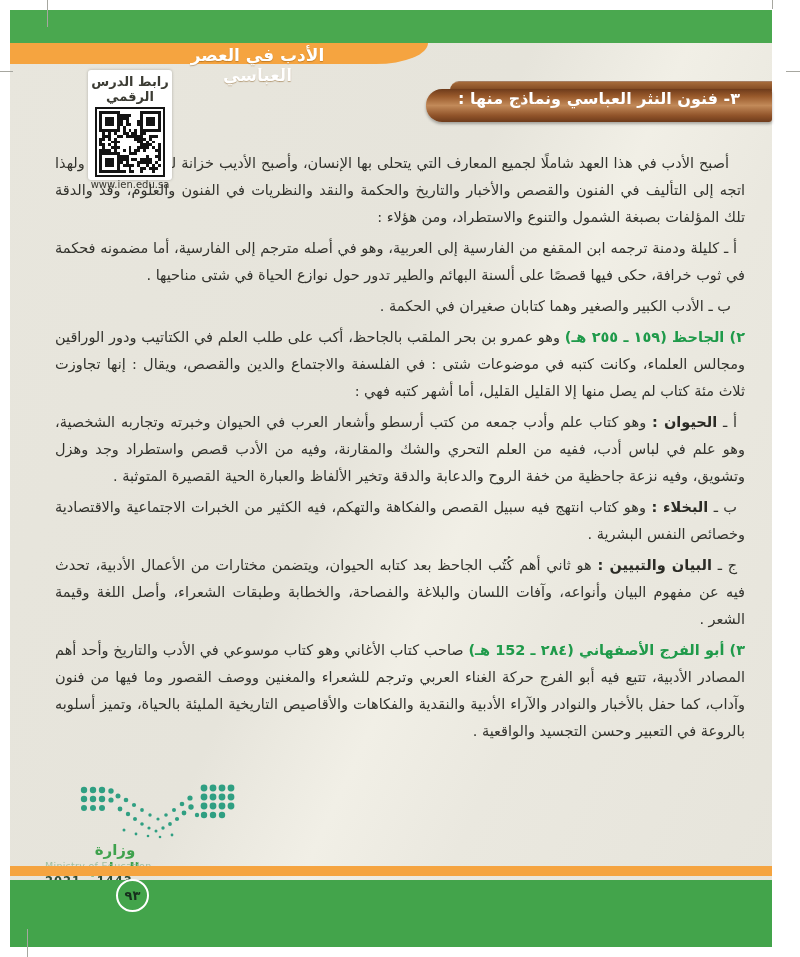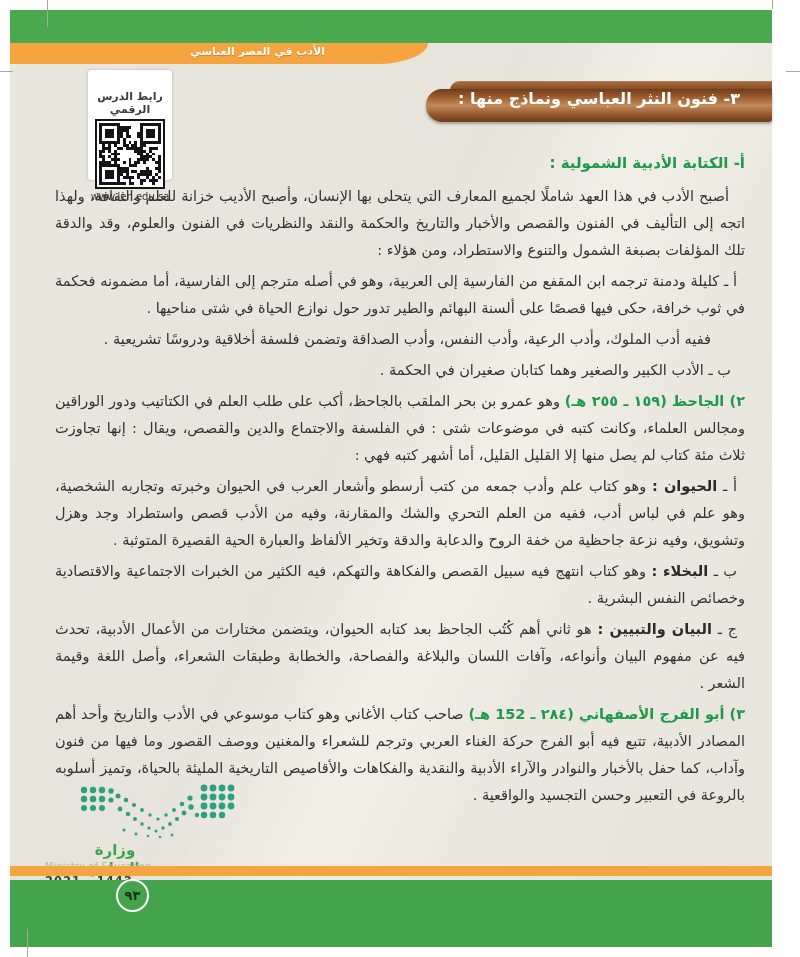--- a/index.html
+++ b/index.html
@@ -13,29 +13,29 @@
     background:linear-gradient(115deg,#e8e6dd 0%,#e6e4db 45%,#f1efe6 58%,#eae8df 70%,#e6e4db 100%);
   }
   
   .band-top{position:absolute;top:0;left:0;right:0;height:33px;background:#4aa84f;}
   .band-orange{
     position:absolute;top:33px;left:0;width:418px;height:21px;background:#f5a440;
     border-bottom-right-radius:52px 21px;
   }
   .unit-tab-label{
     position:absolute;top:35px;left:155px;width:185px;height:18px;
-    color:#fff;font-weight:bold;font-size:11px;text-align:center;direction:rtl;
+    color:#fff;font-weight:bold;font-size:17px;text-align:center;direction:rtl;
     text-shadow:0 1px 1px rgba(120,70,0,.4);
   }
   
   .qr-card{
     position:absolute;top:60px;left:78px;width:84px;height:110px;background:#fff;
     border-radius:3px;box-shadow:0 0 3px rgba(0,0,0,.25);text-align:center;z-index:2;
   }
-  .qr-label{font-size:11px;font-weight:bold;color:#3c3c34;direction:rtl;margin-top:20px;}
+  .qr-label{font-size:13px;font-weight:bold;color:#3c3c34;direction:rtl;margin-top:4px;}
   .qr-frame{width:62px;height:62px;margin:3px auto 2px;border:2px solid #141414;padding:2px;background:#fff;}
   .qr-grid{display:grid;grid-template-columns:repeat(21,1fr);grid-template-rows:repeat(21,1fr);width:100%;height:100%;}
   .qr-grid .m{background:#141414;}
   .qr-url{font-size:10px;color:#35352e;}
   
   .banner-strip{
     position:absolute;top:71px;right:0;width:322px;height:9px;
     background:linear-gradient(180deg,#a66b3a,#7c451f);
     border-top-left-radius:9px;border-top:1px solid rgba(255,255,255,.3);
   }
@@ -540,27 +540,25 @@
     </div>
     <div class="qr-url">www.ien.edu.sa</div>
   </div>
 
   <div class="banner-strip"></div>
   <div class="banner">
     <span>٣- فنون النثر العباسي ونماذج منها :</span>
   </div>
 
   <div class="text-col">
-    <p class="sec-head">أ- الكتابة الأدبية الشمولية :</p>
 
     <p class="intro">أصبح الأدب في هذا العهد شاملًا لجميع المعارف التي يتحلى بها الإنسان، وأصبح الأديب خزانة للعلم والثقافة، ولهذا اتجه إلى التأليف في الفنون والقصص والأخبار والتاريخ والحكمة والنقد والنظريات في الفنون والعلوم، وقد والدقة تلك المؤلفات بصبغة الشمول والتنوع والاستطراد، ومن هؤلاء :</p>
 
 
     <p class="work">أ ـ كليلة ودمنة ترجمه ابن المقفع من الفارسية إلى العربية، وهو في أصله مترجم إلى الفارسية، أما مضمونه فحكمة في ثوب خرافة، حكى فيها قصصًا على ألسنة البهائم والطير تدور حول نوازع الحياة في شتى مناحيها .</p>
-    <p class="note">ففيه أدب الملوك، وأدب الرعية، وأدب النفس، وأدب الصداقة وتضمن فلسفة أخلاقية ودروسًا تشريعية .</p>
     <p class="w1">ب ـ الأدب الكبير والصغير وهما كتابان صغيران في الحكمة .</p>
 
     <p><span class="lead-green">٢) الجاحظ (١٥٩ ـ ٢٥٥ هـ)</span>
       <span>وهو عمرو بن بحر الملقب بالجاحظ، أكب على طلب العلم في الكتاتيب ودور الوراقين ومجالس العلماء، وكانت كتبه في موضوعات شتى : في الفلسفة والاجتماع والدين والقصص، ويقال : إنها تجاوزت ثلاث مئة كتاب لم يصل منها إلا القليل القليل، أما أشهر كتبه فهي :</span></p>
 
     <p class="work"><span>أ ـ</span>
       <span class="book">الحيوان :</span>
       <span>وهو كتاب علم وأدب جمعه من كتب أرسطو وأشعار العرب في الحيوان وخبرته وتجاربه الشخصية، وهو علم في لباس أدب، ففيه من العلم التحري والشك والمقارنة، وفيه من الأدب قصص واستطراد وجد وهزل وتشويق، وفيه نزعة جاحظية من خفة الروح والدعابة والدقة وتخير الألفاظ والعبارة الحية القصيرة المتوثبة .</span></p>
 
     <p class="work"><span>ب ـ</span>

